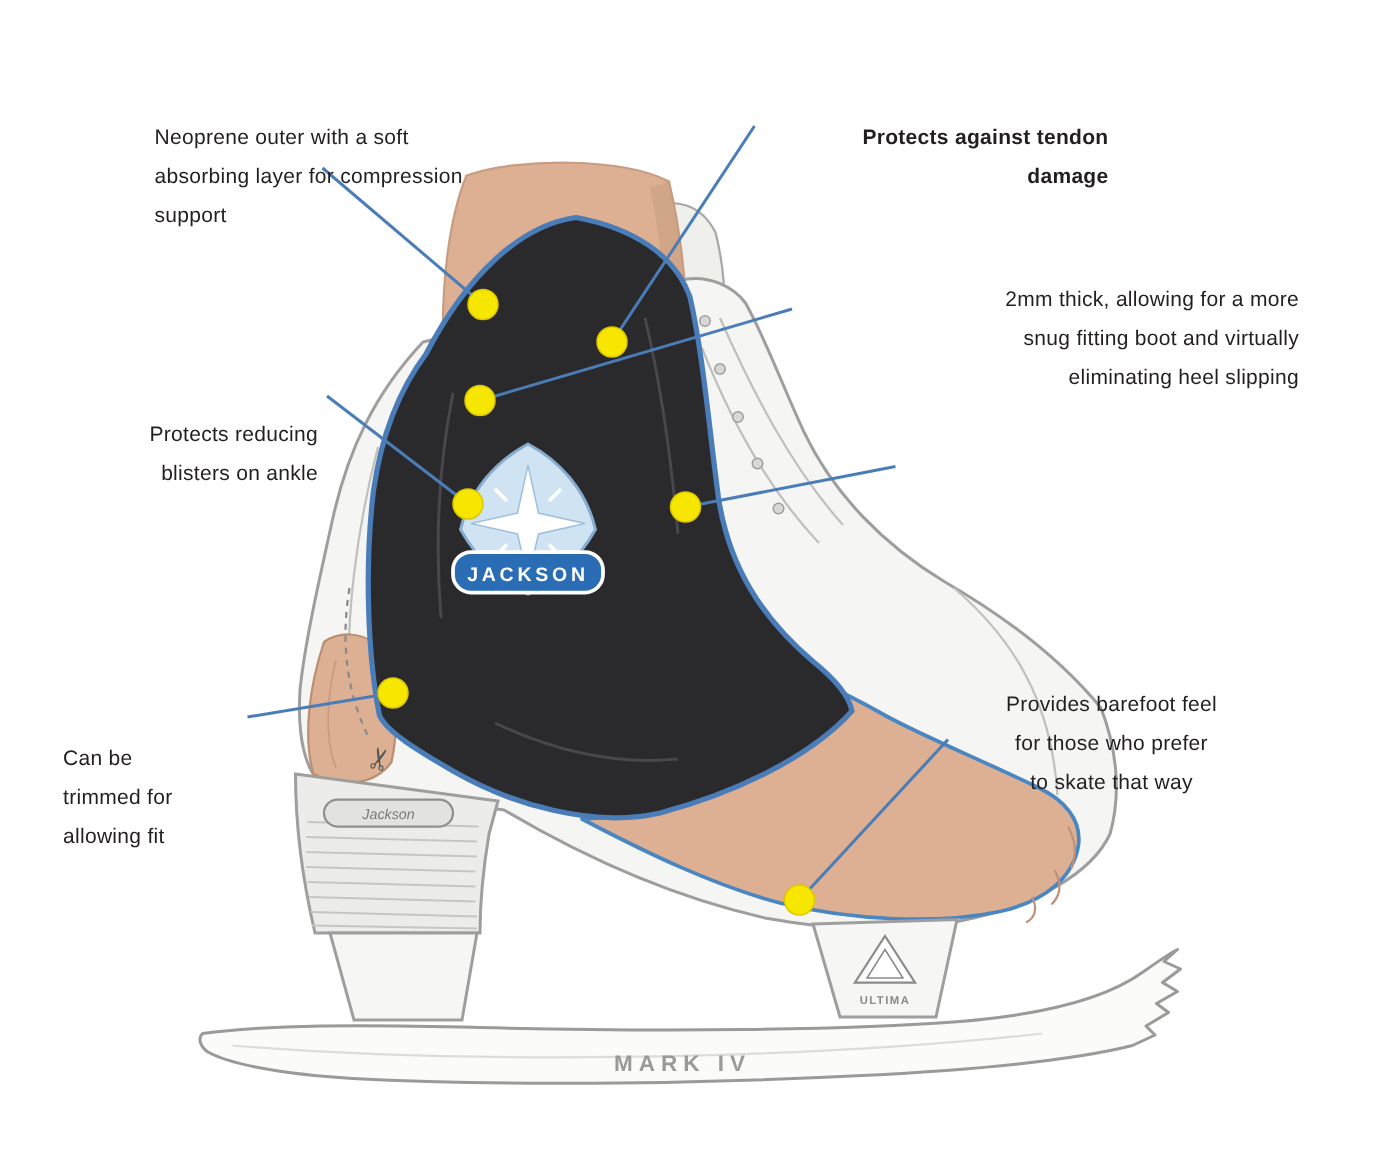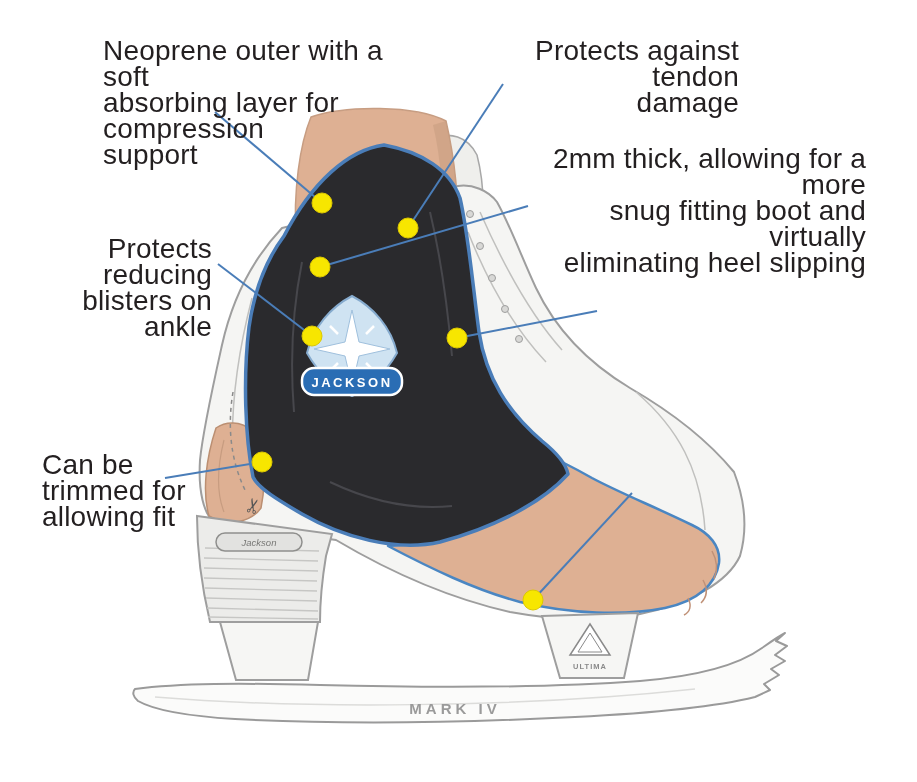--- a/index.html
+++ b/index.html
@@ -10,25 +10,26 @@
     position: relative;
     width: 917px;
     height: 782px;
     background: #ffffff;
     overflow: hidden;
   }
   .canvas svg { position: absolute; left: 0; top: 0; }
 
   .label {
     position: absolute;
-    font-size: 28px;
+    font-size: 14px;
     line-height: 26px;
     color: var(--text, #231f20);
     white-space: pre-line;
     letter-spacing: 0.2px;
+    margin-top: 40px;
   }
   .label.right  { text-align: right; }
   .label.center { text-align: center; }
 
   
   .callout { stroke: var(--accent, #4a7db8); stroke-width: 2; fill: none; }
   .dot     { fill: var(--dot, #f7e600); stroke: #ddc800; stroke-width: 1; }
   .sleeve  { fill: var(--sleeve, #2b2b2e); }
   .accent-stroke { stroke: var(--accent, #4a7db8); }
   .skin    { fill: var(--skin, #ddae8f); }
@@ -108,29 +109,32 @@
     <circle class="dot" cx="312" cy="336" r="10"></circle>
     <circle class="dot" cx="457" cy="338" r="10"></circle>
     <circle class="dot" cx="262" cy="462" r="10"></circle>
     <circle class="dot" cx="533" cy="600" r="10"></circle>
   </svg>
 
   <div class="label" style="left:103px; top:38px; width:330px;">Neoprene outer with a soft
 absorbing layer for compression
 support</div>
 
-  <div class="label right" style="left:497px; top:38px; width:242px;">Protects against tendon
+  <div class="label right" style="left:497px; top:38px; width:242px;font-weight:bold;">Protects against tendon
 damage</div>
 
   <div class="label right" style="left:534px; top:146px; width:332px;">2mm thick, allowing for a more
 snug fitting boot and virtually
 eliminating heel slipping</div>
 
   <div class="label right" style="left:40px; top:236px; width:172px;">Protects reducing
 blisters on ankle</div>
 
 
   <div class="label" style="left:42px; top:452px; width:150px;">Can be
 trimmed for
 allowing fit</div>
 
+  <div class="label center" style="left:616px; top:416px; width:250px;">Provides barefoot feel
+for those who prefer
+to skate that way</div>
 
 </div>
 
 </body></html>

